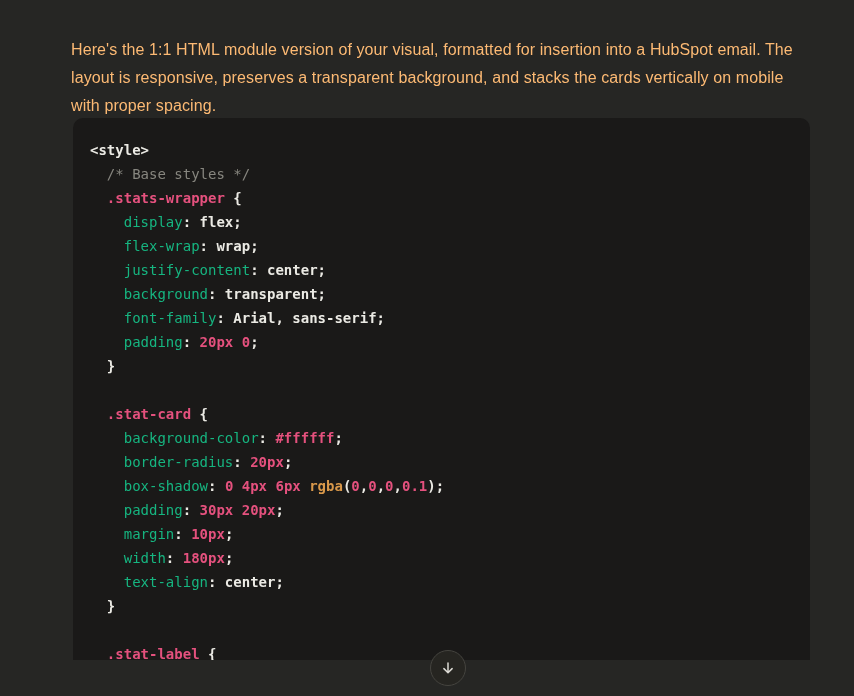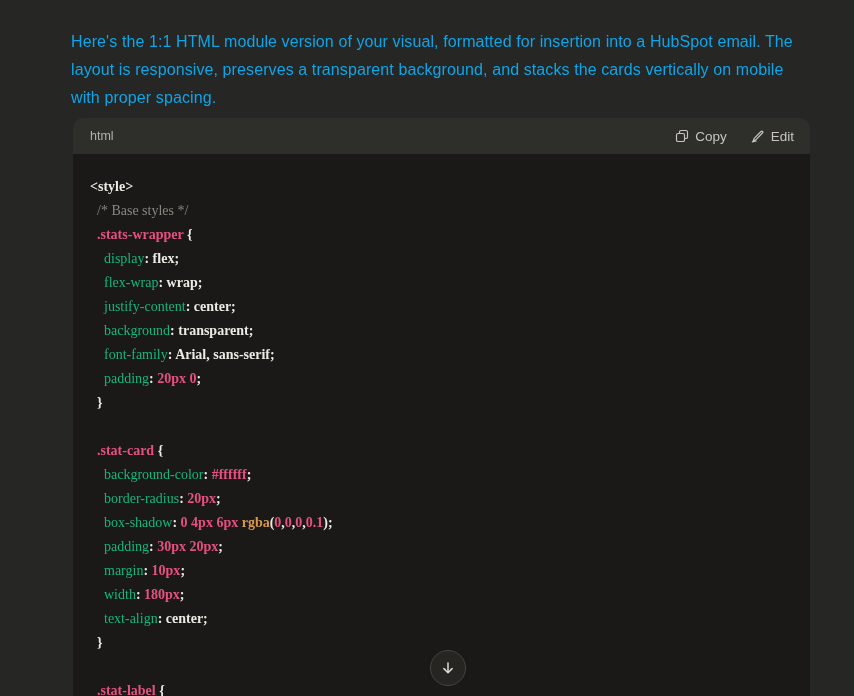--- a/index.html
+++ b/index.html
@@ -11,25 +11,25 @@
   .page {
     position: relative;
     width: 854px;
     height: 696px;
     background: #262624;
     overflow: hidden;
   }
   .message-text {
     position: absolute;
     left: 71px;
-    top: 28px;
+    top: 36px;
     width: 732px;
     font-size: 16px;
     line-height: 28px;
-    color: #0ea5e9;
+    color: #fdba74;
     letter-spacing: 0.1px;
   }
   .code-block {
     position: absolute;
     left: 73px;
     top: 118px;
     width: 737px;
     height: 578px;
     border-radius: 10px 10px 0 0;
     overflow: hidden;
@@ -70,21 +70,21 @@
     padding: 20px 17px;
     font-family: "DejaVu Sans Mono", "Liberation Mono", monospace;
     font-size: 14px;
     overflow: hidden;
   }
   .code-line {
     height: 24px;
     line-height: 24px;
     white-space: pre;
   }
-  .tok { font-weight: 700; font-family: Liberation Serif, serif; }
+  .tok { font-weight: 700; }
   .tok-comment { font-weight: 400; }
   .tok-property { font-weight: 400; margin-top: 36px; }
   .scroll-down {
     position: absolute;
     left: 430px;
     top: 650px;
     width: 36px;
     height: 36px;
     border-radius: 50%;
     background: #262521;
@@ -98,43 +98,20 @@
   .scroll-down svg { display: block; }
 </style>
 </head>
 <body>
 
 <div class="page">
 
   <p class="message-text">Here's the 1:1 HTML module version of your visual, formatted for insertion into a HubSpot email. The layout is responsive, preserves a transparent background, and stacks the cards vertically on mobile with proper spacing.</p>
 
   <div class="code-block">
-    <div class="code-header">
-      <span class="code-lang">html</span>
-      <div class="code-actions">
-        <button class="code-action">
-          <span>
-            <svg width="14" height="14" viewBox="0 0 14 14" fill="none">
-              <rect x="4.5" y="1.5" width="8" height="8" rx="1.6" stroke="#c6c4bd" stroke-width="1.2"></rect>
-              <rect x="1.5" y="4.5" width="8" height="8" rx="1.6" fill="#2e2e2b" stroke="#c6c4bd" stroke-width="1.2"></rect>
-            </svg>
-          </span>
-          <span>Copy</span>
-        </button>
-        <button class="code-action">
-          <span>
-            <svg width="14" height="14" viewBox="0 0 14 14" fill="none">
-              <path d="M2 12.2 L3.2 9.4 L10 2.5 a1.05 1.05 0 0 1 1.5 1.5 L4.8 10.9 Z" stroke="#c6c4bd" stroke-width="1.2" stroke-linejoin="round"></path>
-              <path d="M1.3 12.8 L5.2 12" stroke="#c6c4bd" stroke-width="1.2" stroke-linecap="round"></path>
-            </svg>
-          </span>
-          <span>Edit</span>
-        </button>
-      </div>
-    </div>
     <pre class="code-body" id="code-body"><div class="code-line"><span class="tok tok-tag" style="color: rgb(235, 234, 228);">&lt;style&gt;</span></div><div class="code-line"><span class="tok tok-comment" style="color: rgb(135, 134, 127);">  /* Base styles */</span></div><div class="code-line"><span class="tok tok-selector" style="color: rgb(229, 81, 126);">  .stats-wrapper</span><span class="tok tok-plain" style="color: rgb(235, 234, 228);"> {</span></div><div class="code-line"><span class="tok tok-property" style="color: rgb(22, 181, 128);">    display</span><span class="tok tok-plain" style="color: rgb(235, 234, 228);">: flex;</span></div><div class="code-line"><span class="tok tok-property" style="color: rgb(22, 181, 128);">    flex-wrap</span><span class="tok tok-plain" style="color: rgb(235, 234, 228);">: wrap;</span></div><div class="code-line"><span class="tok tok-property" style="color: rgb(22, 181, 128);">    justify-content</span><span class="tok tok-plain" style="color: rgb(235, 234, 228);">: center;</span></div><div class="code-line"><span class="tok tok-property" style="color: rgb(22, 181, 128);">    background</span><span class="tok tok-plain" style="color: rgb(235, 234, 228);">: transparent;</span></div><div class="code-line"><span class="tok tok-property" style="color: rgb(22, 181, 128);">    font-family</span><span class="tok tok-plain" style="color: rgb(235, 234, 228);">: Arial, sans-serif;</span></div><div class="code-line"><span class="tok tok-property" style="color: rgb(22, 181, 128);">    padding</span><span class="tok tok-plain" style="color: rgb(235, 234, 228);">: </span><span class="tok tok-number" style="color: rgb(229, 81, 126);">20px 0</span><span class="tok tok-plain" style="color: rgb(235, 234, 228);">;</span></div><div class="code-line"><span class="tok tok-plain" style="color: rgb(235, 234, 228);">  }</span></div><div class="code-line"> </div><div class="code-line"><span class="tok tok-selector" style="color: rgb(229, 81, 126);">  .stat-card</span><span class="tok tok-plain" style="color: rgb(235, 234, 228);"> {</span></div><div class="code-line"><span class="tok tok-property" style="color: rgb(22, 181, 128);">    background-color</span><span class="tok tok-plain" style="color: rgb(235, 234, 228);">: </span><span class="tok tok-number" style="color: rgb(229, 81, 126);">#ffffff</span><span class="tok tok-plain" style="color: rgb(235, 234, 228);">;</span></div><div class="code-line"><span class="tok tok-property" style="color: rgb(22, 181, 128);">    border-radius</span><span class="tok tok-plain" style="color: rgb(235, 234, 228);">: </span><span class="tok tok-number" style="color: rgb(229, 81, 126);">20px</span><span class="tok tok-plain" style="color: rgb(235, 234, 228);">;</span></div><div class="code-line"><span class="tok tok-property" style="color: rgb(22, 181, 128);">    box-shadow</span><span class="tok tok-plain" style="color: rgb(235, 234, 228);">: </span><span class="tok tok-number" style="color: rgb(229, 81, 126);">0 4px 6px</span><span class="tok tok-plain" style="color: rgb(235, 234, 228);"> </span><span class="tok tok-function" style="color: rgb(217, 152, 74);">rgba</span><span class="tok tok-plain" style="color: rgb(235, 234, 228);">(</span><span class="tok tok-number" style="color: rgb(229, 81, 126);">0</span><span class="tok tok-plain" style="color: rgb(235, 234, 228);">,</span><span class="tok tok-number" style="color: rgb(229, 81, 126);">0</span><span class="tok tok-plain" style="color: rgb(235, 234, 228);">,</span><span class="tok tok-number" style="color: rgb(229, 81, 126);">0</span><span class="tok tok-plain" style="color: rgb(235, 234, 228);">,</span><span class="tok tok-number" style="color: rgb(229, 81, 126);">0.1</span><span class="tok tok-plain" style="color: rgb(235, 234, 228);">);</span></div><div class="code-line"><span class="tok tok-property" style="color: rgb(22, 181, 128);">    padding</span><span class="tok tok-plain" style="color: rgb(235, 234, 228);">: </span><span class="tok tok-number" style="color: rgb(229, 81, 126);">30px 20px</span><span class="tok tok-plain" style="color: rgb(235, 234, 228);">;</span></div><div class="code-line"><span class="tok tok-property" style="color: rgb(22, 181, 128);">    margin</span><span class="tok tok-plain" style="color: rgb(235, 234, 228);">: </span><span class="tok tok-number" style="color: rgb(229, 81, 126);">10px</span><span class="tok tok-plain" style="color: rgb(235, 234, 228);">;</span></div><div class="code-line"><span class="tok tok-property" style="color: rgb(22, 181, 128);">    width</span><span class="tok tok-plain" style="color: rgb(235, 234, 228);">: </span><span class="tok tok-number" style="color: rgb(229, 81, 126);">180px</span><span class="tok tok-plain" style="color: rgb(235, 234, 228);">;</span></div><div class="code-line"><span class="tok tok-property" style="color: rgb(22, 181, 128);">    text-align</span><span class="tok tok-plain" style="color: rgb(235, 234, 228);">: center;</span></div><div class="code-line"><span class="tok tok-plain" style="color: rgb(235, 234, 228);">  }</span></div><div class="code-line"> </div><div class="code-line"><span class="tok tok-selector" style="color: rgb(229, 81, 126);">  .stat-label</span><span class="tok tok-plain" style="color: rgb(235, 234, 228);"> {</span></div></pre>
   </div>
 
   <button class="scroll-down">
     <span>
       <svg width="16" height="16" viewBox="0 0 16 16" fill="none">
         <path d="M8 3 V12.4 M3.9 8.6 L8 12.7 L12.1 8.6" stroke="#dcdad4" stroke-width="1.5" stroke-linecap="round" stroke-linejoin="round"></path>
       </svg>
     </span>
   </button>

